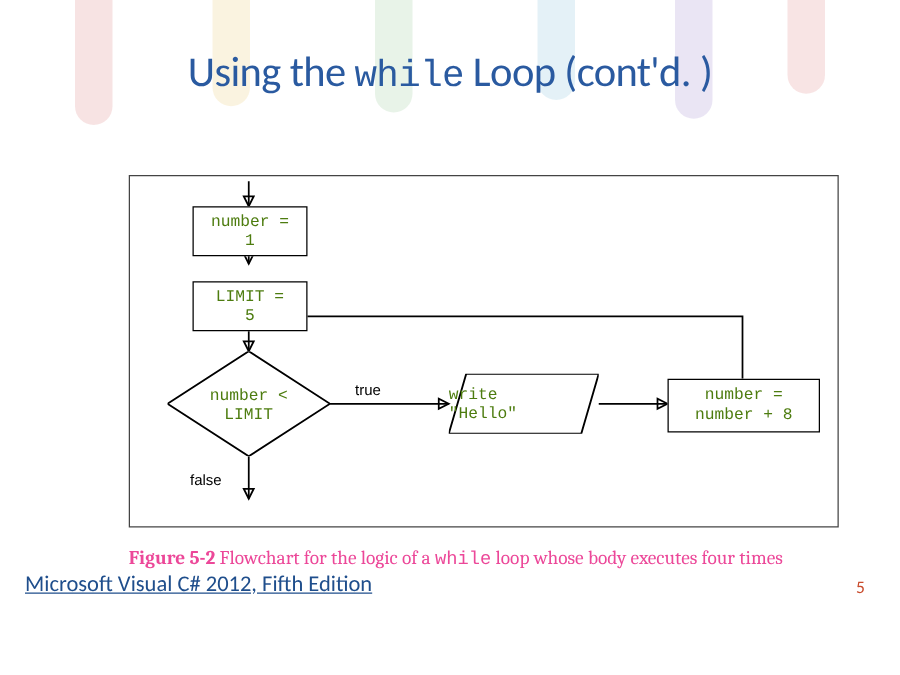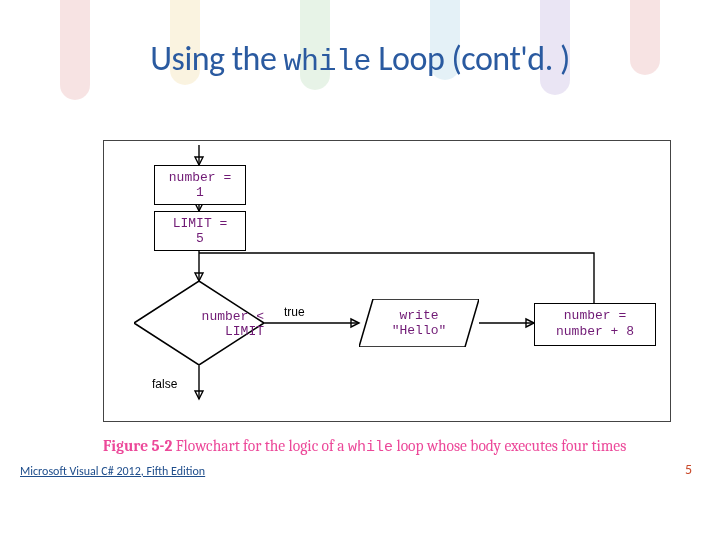--- a/index.html
+++ b/index.html
@@ -49,42 +49,42 @@
     left: 103px;
     top: 140px;
     width: 566px;
     height: 280px;
     border: 1.5px solid #444;
     background: #fff;
   }
   .mono {
     font-family: "Courier New", Courier, monospace;
     font-size: 13px;
-    color: #701a75;
+    color: #4d7c0f;
   }
   .box {
     position: absolute;
     border: 1.5px solid #000;
     background: #fff;
     padding: 4px 10px;
     text-align: center;
   }
   .diamond {
     position: absolute;
     background: #fff;
   }
   .diamond svg { position: absolute; inset: 0; }
   .diamond .lbl {
     position: absolute;
     left: 0; right: 0;
-    text-align: right;
+    text-align: center;
   }
   .para svg { position: absolute; inset: 0; }
   .para { position: absolute; }
-  .para .lbl { position: absolute; left: 0; right: 0; text-align: center; }
+  .para .lbl { position: absolute; left: 0; right: 0; }
   .edge-label {
     position: absolute;
     font-family: Liberation Sans, sans-serif;
     font-size: 12px;
     color: #000;
   }
   .caption {
     position: absolute;
     left: 103px;
     top: 436px;
@@ -95,21 +95,21 @@
     line-height: 1.35;
   }
   .caption code {
     font-family: "Courier New", Courier, monospace;
     font-size: 15px;
   }
   .footer-text {
     position: absolute;
     left: 20px;
     bottom: 14px;
-    font-size: 12px;
+    font-size: 18px;
     color: #1f4e8c;
     text-decoration: underline;
   }
   .page-num {
     position: absolute;
     right: 28px;
     bottom: 14px;
     font-size: 14px;
     color: #c94b2c;
   }
@@ -160,21 +160,21 @@
       <polyline points="490,162 490,112 95,112"></polyline>
 
       <line x1="95" y1="224" x2="95" y2="258"></line>
       <polygon class="arrowhead" points="95,258 91,250 99,250"></polygon>
     </svg>
 
     <div class="box mono" style="left:50px; top:24px; width:70px;">
       <span>number = 1</span>
     </div>
 
-    <div class="box mono" style="left:50px; top:70px; width:70px;">
+    <div class="box mono" style="left:50px; top:84px; width:70px;">
       <span>LIMIT = 5</span>
     </div>
 
     <div class="diamond" style="left:30px; top:140px; width:130px; height:84px;">
       <svg width="130" height="84" viewBox="0 0 130 84">
         <polygon points="65,0 130,42 65,84 0,42" fill="#fff" stroke="#000" stroke-width="1.5"></polygon>
       </svg>
       <div class="lbl mono" style="top:28px;">
         <span>number &lt;</span><br>
         <span>LIMIT</span>

